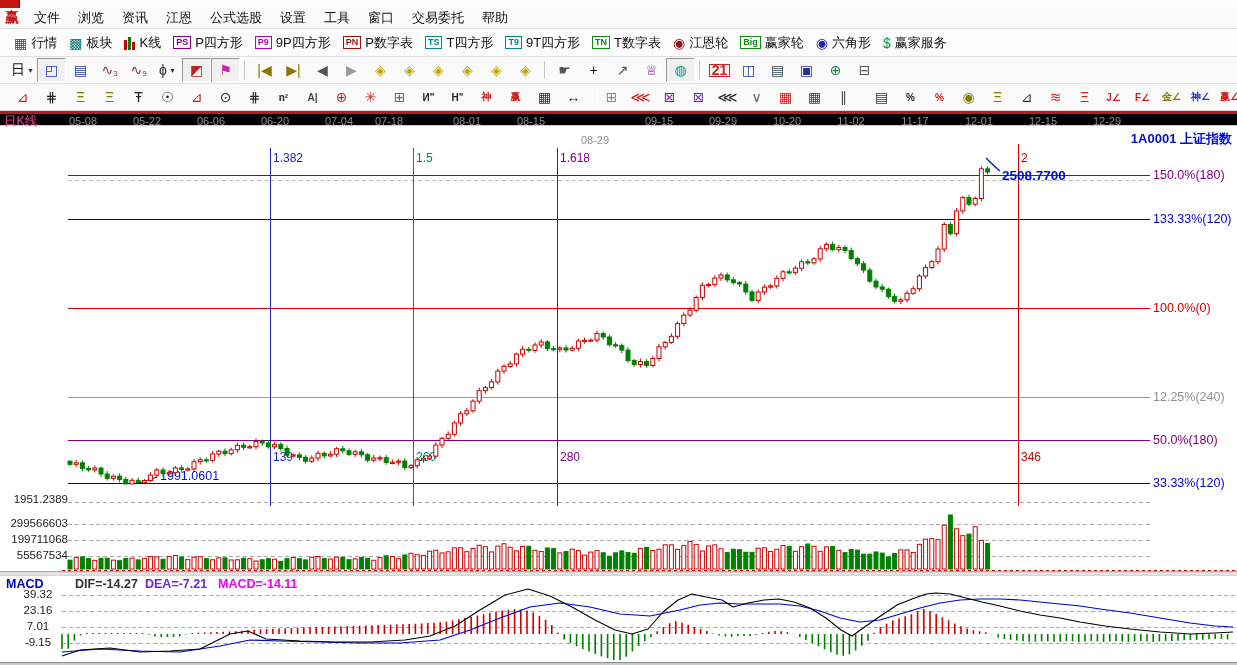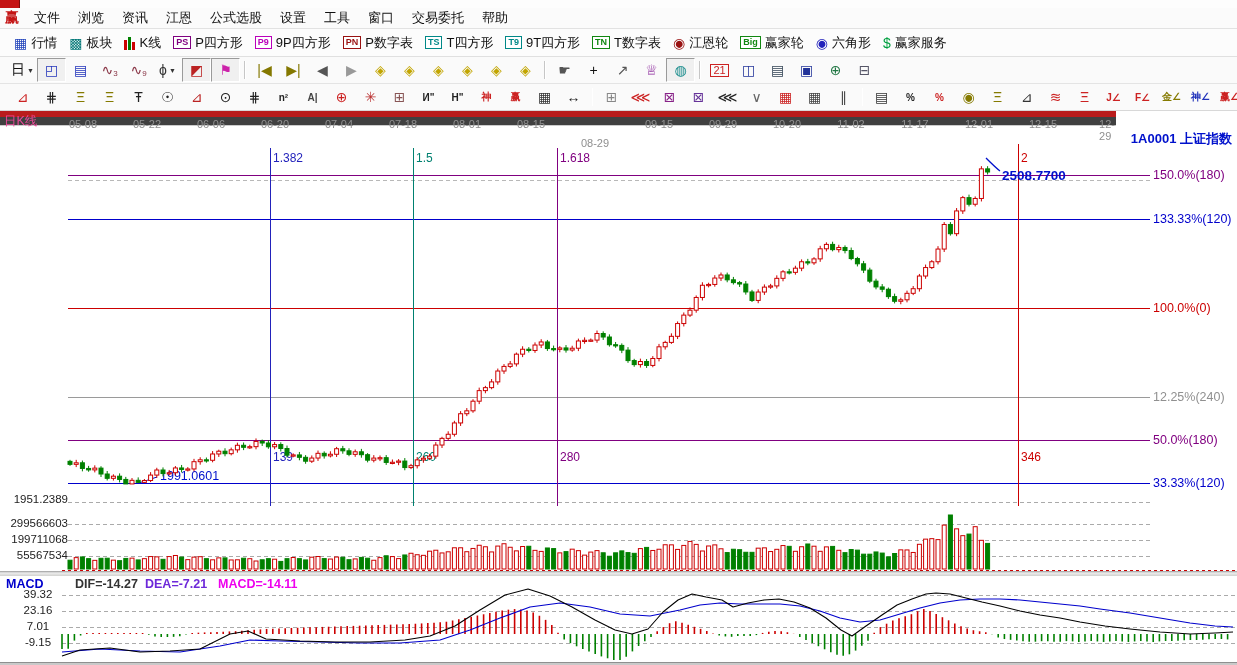--- a/index.html
+++ b/index.html
@@ -18,26 +18,26 @@
   .kc{display:inline-flex;align-items:flex-end;gap:1px;height:14px}
   .kc i{display:inline-block;width:3px}
   #toolbar3,#toolbar4{position:absolute;left:0;width:1237px;height:27px;display:flex;align-items:center;
     background:#fafafa;padding-left:8px;box-sizing:border-box}
   #toolbar3{top:57px;border-bottom:1px solid #e4e4e4}
   #toolbar4{top:84px;border-bottom:1px solid #d8d8d8}
   .tbtn{min-width:25px;height:22px;display:flex;align-items:center;justify-content:center;
     font-size:14px;border:1px solid transparent;padding:0 1px;white-space:nowrap}
   .tbtn.pressed{border-color:#9a9a9a #fff #fff #9a9a9a;background:#f0f0f0}
   .tbtn .txt{font-size:10px;font-weight:bold}
-  .tbtn .boxed{font-size:11px;font-weight:normal;border:1px solid #c22;padding:0 2px;line-height:11px}
+  .tbtn .boxed{font-size:14px;font-weight:bold;border:1px solid #c22;padding:0 2px;line-height:11px}
   .arrow{font-size:7px;color:#333;margin-left:2px}
   .sub{font-size:8px;margin-top:6px}
   .tsep{width:1px;height:18px;background:#c6c6c6;border-right:1px solid #fff;margin:0 4px}
-  #datebar{position:absolute;top:111px;left:0;width:1116px;height:15px;background:#404040;
-    border-top:6px solid #b91c1c;border-bottom:1px solid #ccc;box-sizing:border-box}
+  #datebar{position:absolute;top:111px;left:0;width:1237px;height:15px;background:#000000;
+    border-top:3px solid #b91c1c;border-bottom:1px solid #ccc;box-sizing:border-box}
   .dlabel{position:absolute;top:1px;transform:translateX(-50%);font-size:11px;color:#8f8f8f}
   #chartwrap{position:absolute;top:126px;left:0;width:1237px;height:539px}
   #cv{position:absolute;top:0;left:0}
   .lbl{position:absolute;font-size:12px;white-space:nowrap}
   #periodlabel{top:113px;left:4px;color:#ec4899;font-size:12.5px}
   #symbollabel{top:130px;right:5px;color:#0011cc;font-weight:bold;font-size:13px}
   .laxis{position:absolute;left:4px;width:64px;text-align:right;font-size:11.5px;color:#222}
   .maxis{position:absolute;left:12px;width:52px;text-align:center;font-size:11.5px;color:#222}
   .rlbl{position:absolute;left:1153px;font-size:12.5px}
   .mh{position:absolute;top:577px;font-size:12.5px;font-weight:bold}
@@ -347,21 +347,21 @@
     <span class="tbtn">
       <span class="txt" style="color: rgb(204, 34, 34);">赢∠</span>
     </span>
   </div>
 <div id="datebar">
     <span class="dlabel" style="left: 83px;">05-08</span>
     <span class="dlabel" style="left: 147px;">05-22</span>
     <span class="dlabel" style="left: 211px;">06-06</span>
     <span class="dlabel" style="left: 275px;">06-20</span>
     <span class="dlabel" style="left: 339px; text-align: center;">07-04</span>
-    <span class="dlabel" style="left: 403px;">07-18</span>
+    <span class="dlabel" style="left: 389px;">07-18</span>
     <span class="dlabel" style="left: 467px;">08-01</span>
     <span class="dlabel" style="left: 531px;">08-15</span>
     <span class="dlabel" style="left: 595px; margin-top: 19px;">08-29</span>
     <span class="dlabel" style="left: 659px;">09-15</span>
     <span class="dlabel" style="left: 723px;">09-29</span>
     <span class="dlabel" style="left: 787px;">10-20</span>
     <span class="dlabel" style="left: 851px;">11-02</span>
     <span class="dlabel" style="left: 915px;">11-17</span>
     <span class="dlabel" style="left: 979px;">12-01</span>
     <span class="dlabel" style="left: 1043px;">12-15</span>

